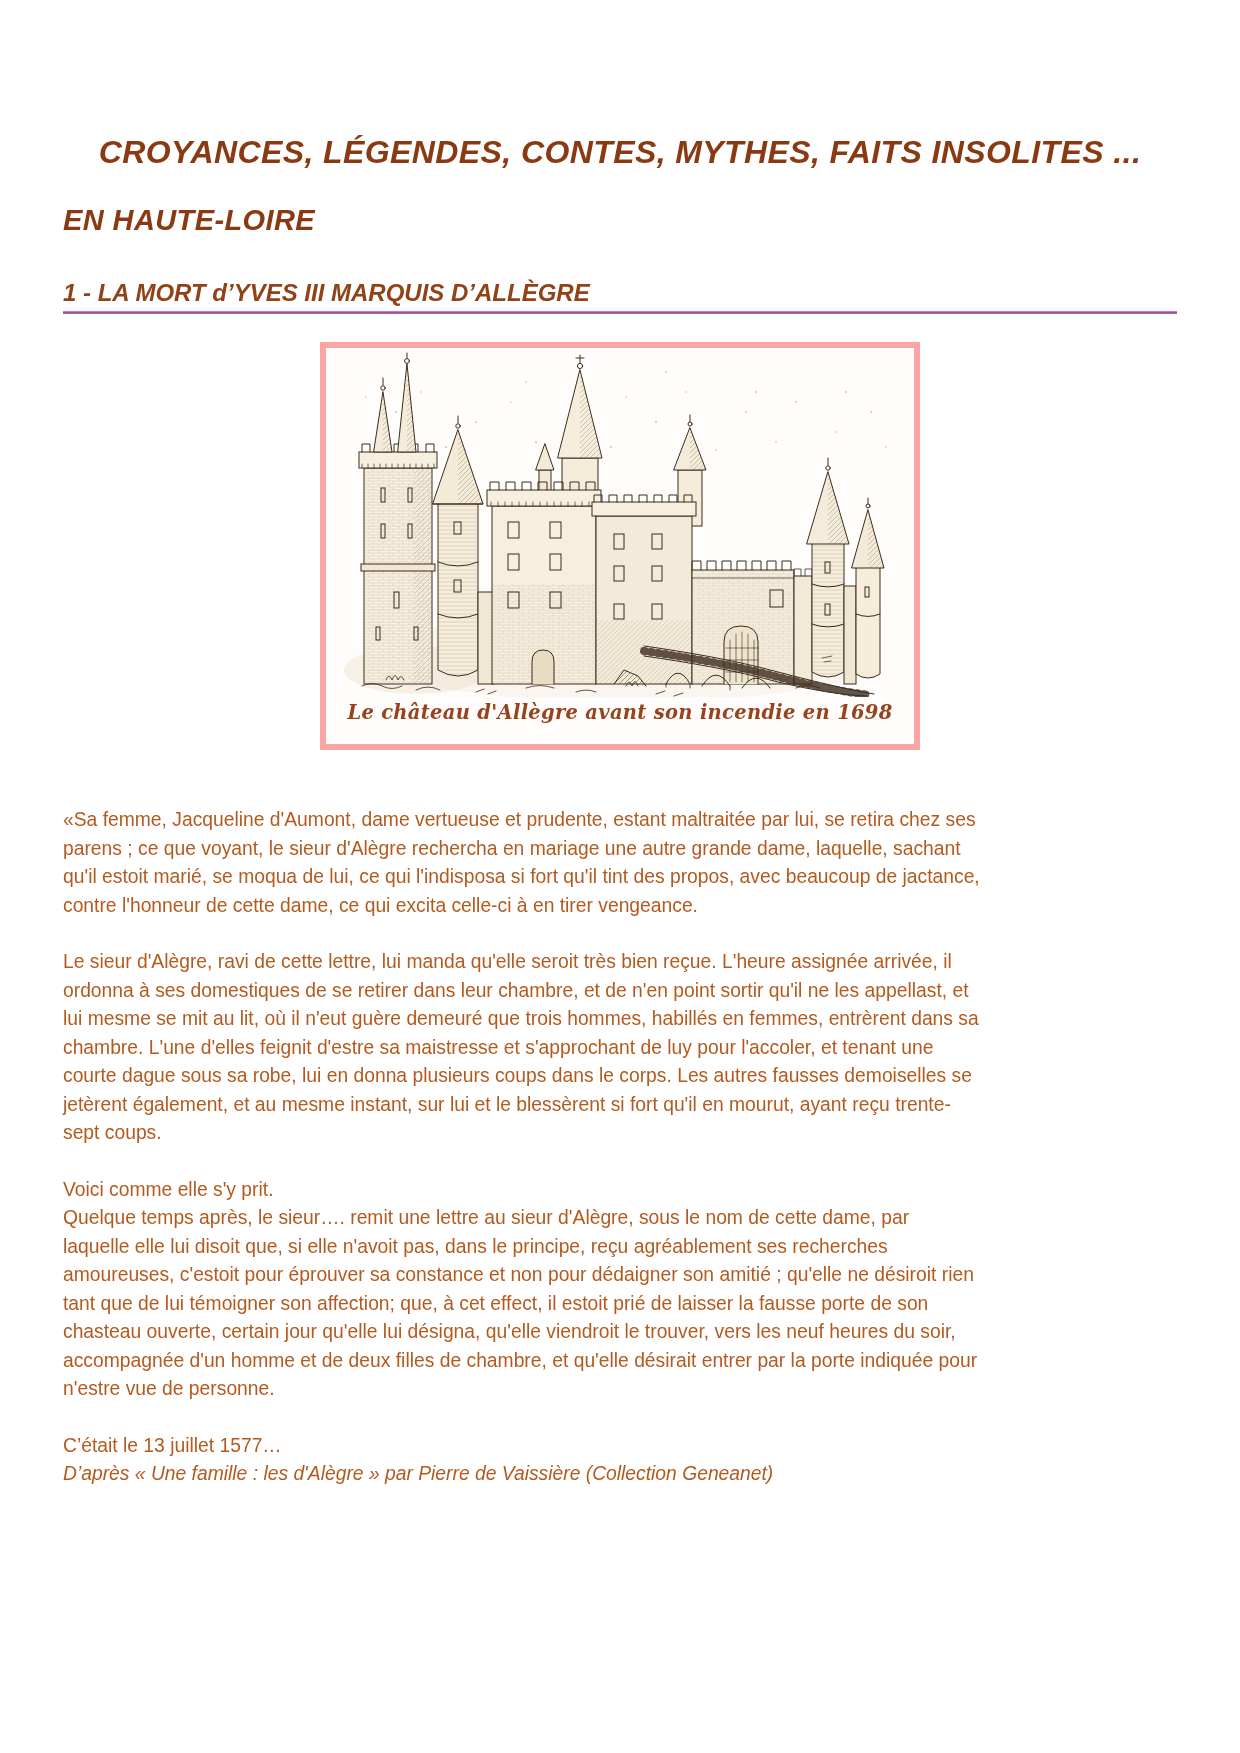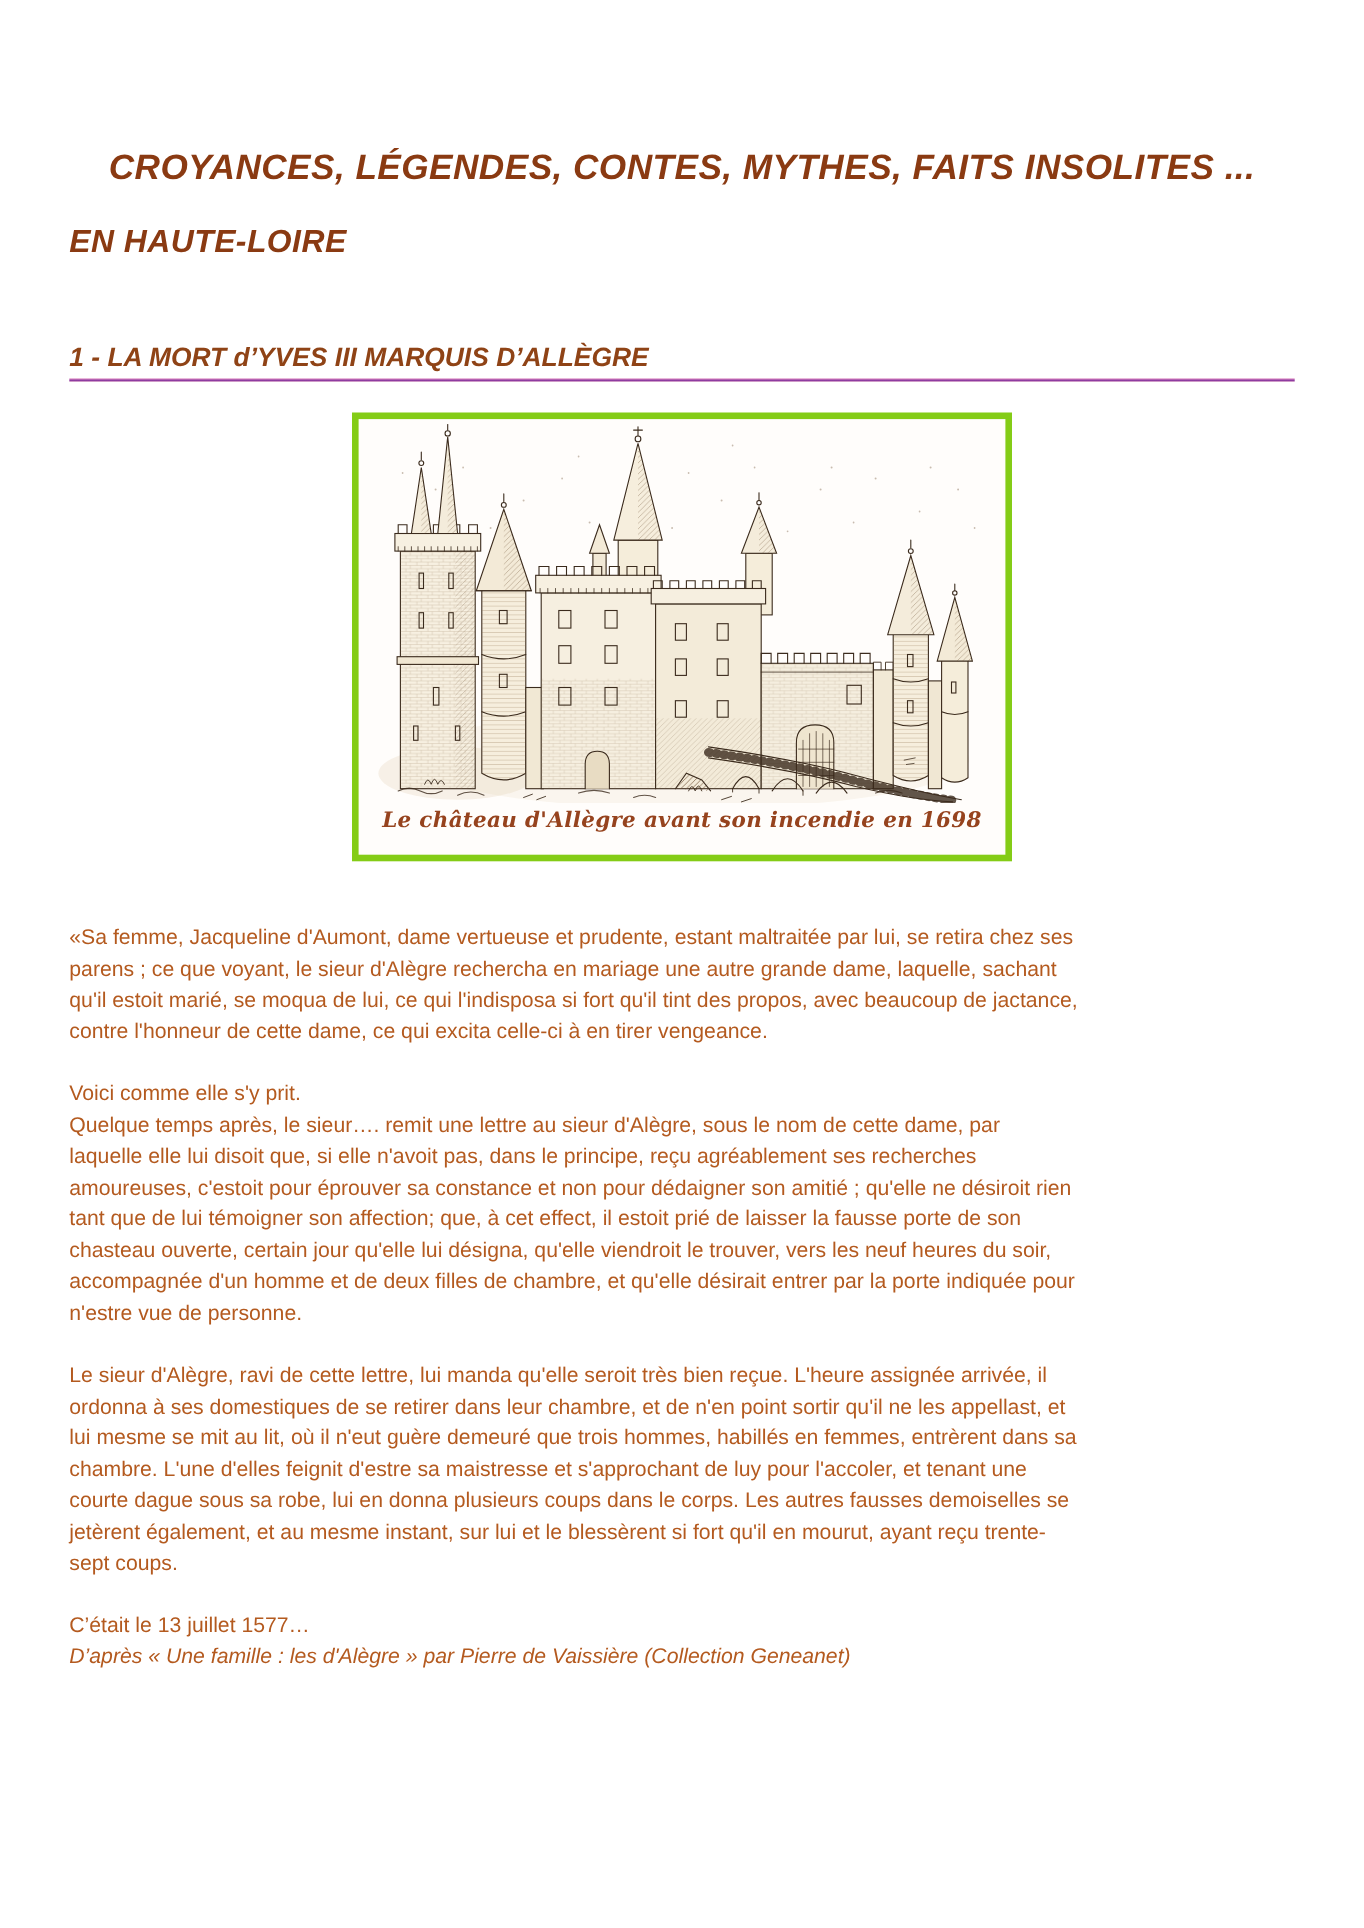--- a/index.html
+++ b/index.html
@@ -14,31 +14,31 @@
     margin:134px 0 0 0;text-align:center;
     font-size:32px;line-height:36px;font-weight:bold;font-style:italic;
     color:#8a3a12;letter-spacing:.4px;
   }
   .subtitle{
     margin-top:32px;text-align:left;
     font-size:29px;line-height:36px;font-weight:bold;font-style:italic;
     color:#8a3a12;letter-spacing:.4px;
   }
   .heading{
-    margin-top:74px;
+    margin-top:41px;
     font-size:24px;line-height:28px;font-weight:bold;font-style:italic;
     color:#8f4316;
   }
   .rule{
     height:3px;margin-top:4px;
     background:linear-gradient(180deg,#df8cc4 0%,#8c3aa0 65%,#c47cb4 100%);
   }
   .figure{
     width:588px;margin:28px auto 16px auto;
-    border:6px solid #84cc16;background:#fffdfb;
+    border:6px solid #fca5a5;background:#fffdfb;
     text-align:center;padding-bottom:18px;
   }
   .figure svg{display:block;margin:4px auto 0 auto;}
   .caption{
     font-family:"DejaVu Serif",serif;font-style:italic;font-weight:bold;
     font-size:19.5px;line-height:27px;color:#96431e;margin-top:2px;
     letter-spacing:.3px;
   }
   .bodytext{
     margin-top:56px;
@@ -226,34 +226,34 @@
       </g>
     </svg>
     <div class="caption">Le château d'Allègre avant son incendie en 1698</div>
   </div>
 
   <div class="bodytext">
     <div class="para">«Sa femme, Jacqueline d'Aumont, dame vertueuse et prudente, estant maltraitée par lui, se retira chez ses
 parens ; ce que voyant, le sieur d'Alègre rechercha en mariage une autre grande dame, laquelle, sachant
 qu'il estoit marié, se moqua de lui, ce qui l'indisposa si fort qu'il tint des propos, avec beaucoup de jactance,
 contre l'honneur de cette dame, ce qui excita celle-ci à en tirer vengeance.</div>
+    <div class="para">Le sieur d'Alègre, ravi de cette lettre, lui manda qu'elle seroit très bien reçue. L'heure assignée arrivée, il
+ordonna à ses domestiques de se retirer dans leur chambre, et de n'en point sortir qu'il ne les appellast, et
+lui mesme se mit au lit, où il n'eut guère demeuré que trois hommes, habillés en femmes, entrèrent dans sa
+chambre. L'une d'elles feignit d'estre sa maistresse et s'approchant de luy pour l'accoler, et tenant une
+courte dague sous sa robe, lui en donna plusieurs coups dans le corps. Les autres fausses demoiselles se
+jetèrent également, et au mesme instant, sur lui et le blessèrent si fort qu'il en mourut, ayant reçu trente-
+sept coups.</div>
     <div class="para">Voici comme elle s'y prit.
 Quelque temps après, le sieur…. remit une lettre au sieur d'Alègre, sous le nom de cette dame, par
 laquelle elle lui disoit que, si elle n'avoit pas, dans le principe, reçu agréablement ses recherches
 amoureuses, c'estoit pour éprouver sa constance et non pour dédaigner son amitié ; qu'elle ne désiroit rien
 tant que de lui témoigner son affection; que, à cet effect, il estoit prié de laisser la fausse porte de son
 chasteau ouverte, certain jour qu'elle lui désigna, qu'elle viendroit le trouver, vers les neuf heures du soir,
 accompagnée d'un homme et de deux filles de chambre, et qu'elle désirait entrer par la porte indiquée pour
 n'estre vue de personne.</div>
-    <div class="para">Le sieur d'Alègre, ravi de cette lettre, lui manda qu'elle seroit très bien reçue. L'heure assignée arrivée, il
-ordonna à ses domestiques de se retirer dans leur chambre, et de n'en point sortir qu'il ne les appellast, et
-lui mesme se mit au lit, où il n'eut guère demeuré que trois hommes, habillés en femmes, entrèrent dans sa
-chambre. L'une d'elles feignit d'estre sa maistresse et s'approchant de luy pour l'accoler, et tenant une
-courte dague sous sa robe, lui en donna plusieurs coups dans le corps. Les autres fausses demoiselles se
-jetèrent également, et au mesme instant, sur lui et le blessèrent si fort qu'il en mourut, ayant reçu trente-
-sept coups.</div>
     <div class="closing">
       <div>C’était le 13 juillet 1577…</div>
       <div class="src">D’après « Une famille : les d'Alègre » par Pierre de Vaissière (Collection Geneanet)</div>
     </div>
   </div>
 
 </div>
 
 </body></html>

